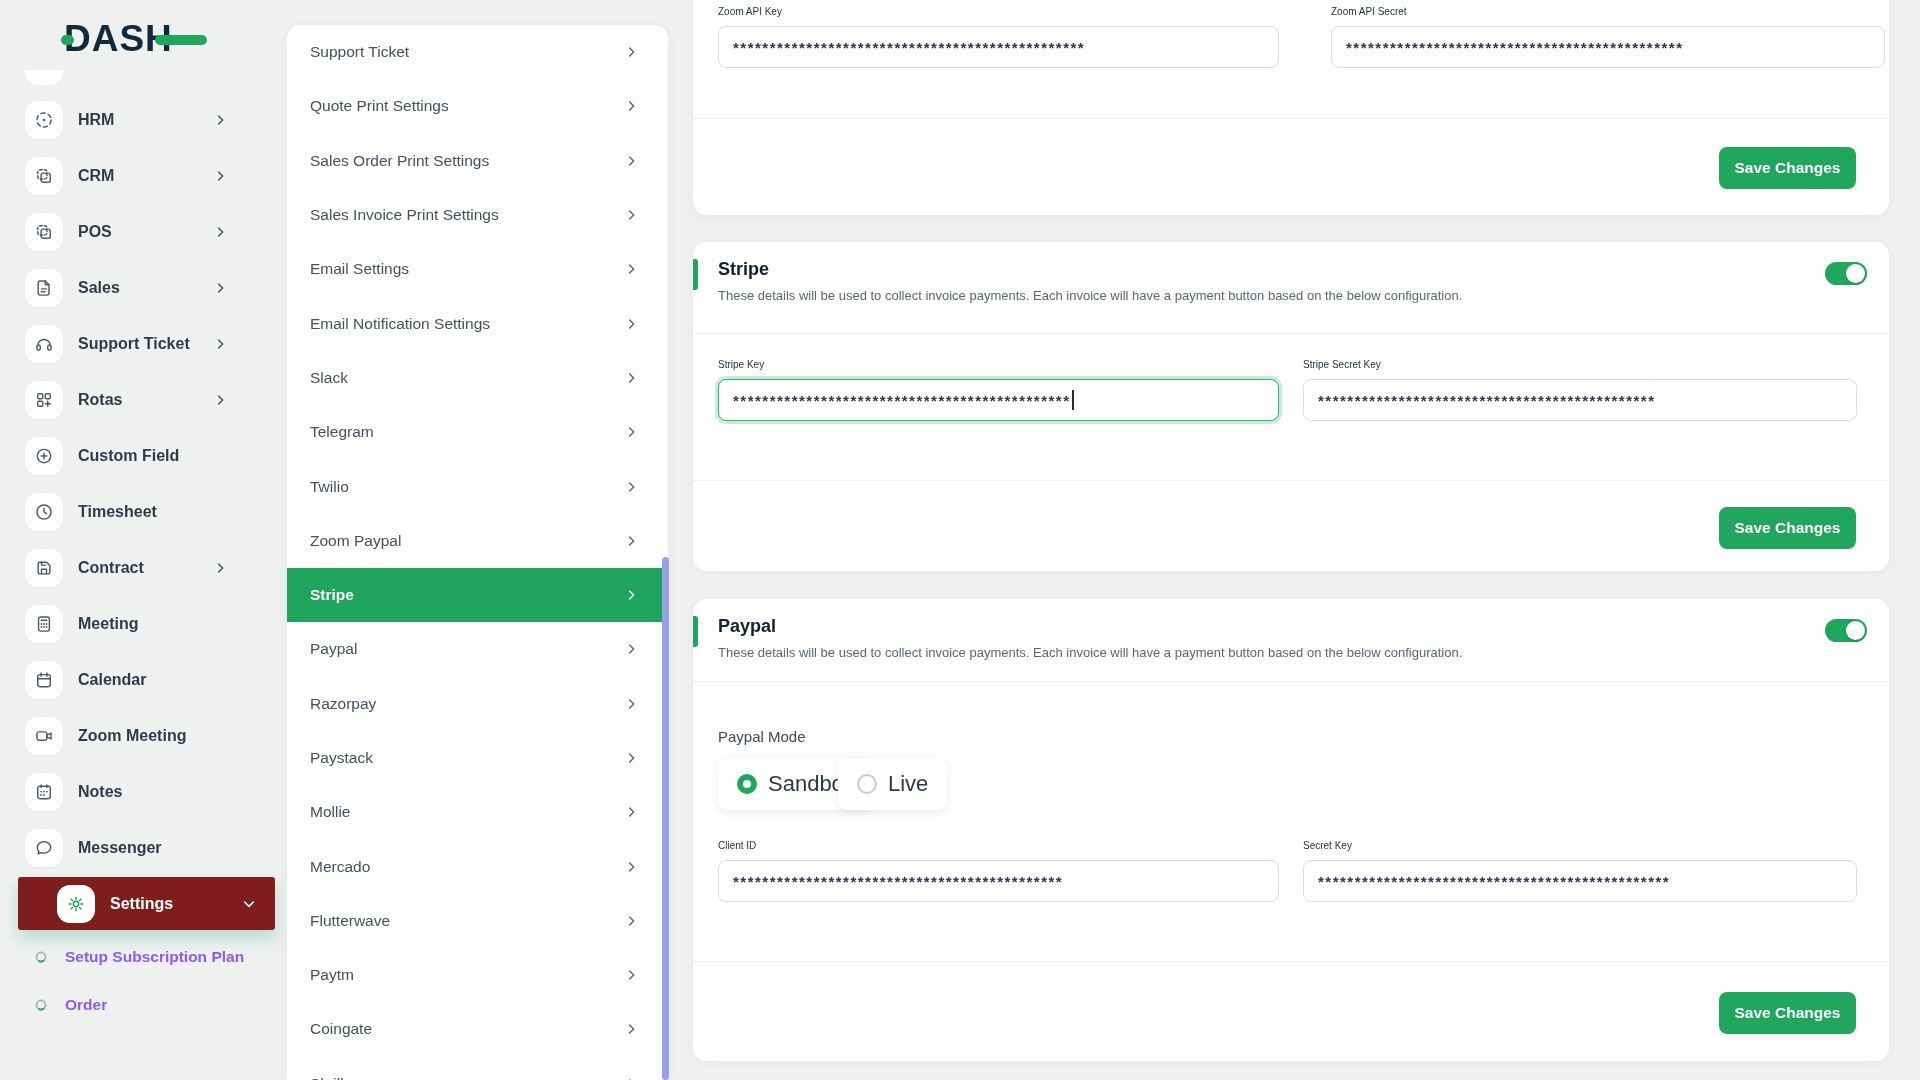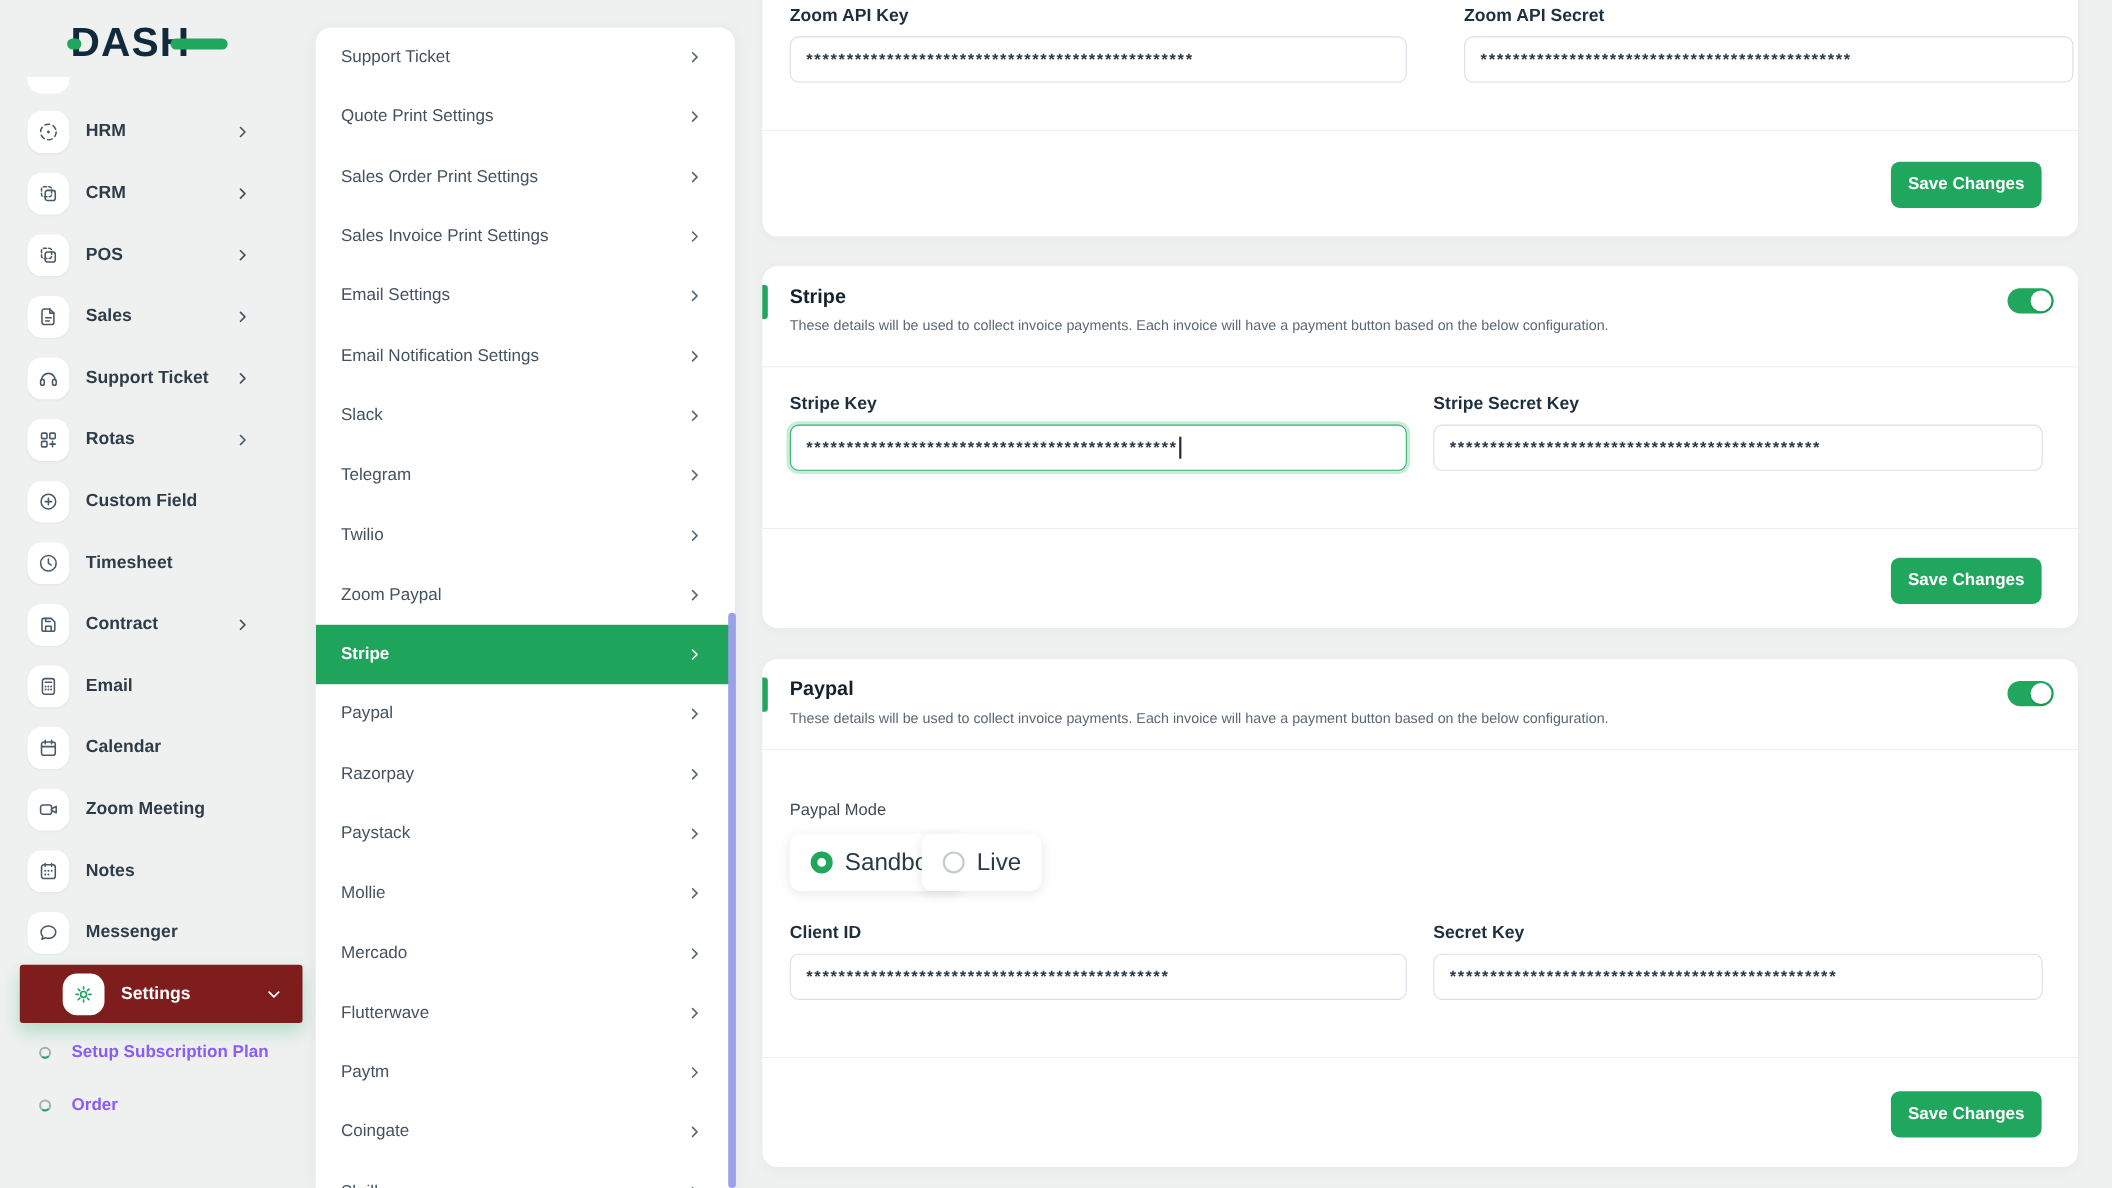--- a/index.html
+++ b/index.html
@@ -43,21 +43,21 @@
   #card-zoom{top:-36px;height:251px;}
   #card-stripe{top:242px;height:329px;}
   #card-paypal{top:599px;height:462px;}
   .accent-bar{position:absolute;left:0;top:17px;width:5px;height:31px;background:#21a65d;border-radius:0 3px 3px 0;}
   .card-title{position:absolute;left:25px;top:17px;font-size:18px;font-weight:700;color:#14212e;}
   .card-desc{position:absolute;left:25px;top:46px;font-size:13px;color:#5a6876;}
   .divider{position:absolute;left:0;width:100%;height:1px;background:#edf0f2;}
   .toggle{position:absolute;right:22px;top:20px;width:42px;height:23px;background:#21a65d;border-radius:12px;cursor:pointer;}
   .toggle .knob{position:absolute;right:2px;top:2px;width:19px;height:19px;background:#fff;border-radius:50%;box-shadow:0 1px 2px rgba(0,0,0,.2);}
   .field{position:absolute;}
-  .field-label{font-size:16px;font-weight:700;color:#1d2f3f;margin-bottom:9px;}
+  .field-label{font-size:10px;font-weight:400;color:#1d2f3f;margin-bottom:9px;}
   .input{height:40px;border:1px solid #d9dee3;border-radius:8px;background:#fff;display:flex;align-items:center;padding:0 14px;overflow:hidden;cursor:text;}
   .mask{font-size:15px;font-weight:700;letter-spacing:1.5px;color:#2c3a48;white-space:nowrap;}
   .field.focused .input{border:1px solid #2eb56d;box-shadow:0 0 0 3px rgba(46,181,109,.25);}
   .caret{display:inline-block;width:2px;height:20px;background:#2a2a2a;margin-left:1px;vertical-align:middle;}
   .save-btn{position:absolute;right:33px;width:137px;height:42px;background:#21a65d;border:none;border-radius:8px;color:#fff;font-size:15.5px;font-weight:600;font-family:"Liberation Sans",sans-serif;cursor:pointer;}
   .mode-label{font-size:15px;font-weight:500;color:#3c4a57;}
   .radio-box{position:absolute;height:52px;background:#fff;border-radius:10px;box-shadow:0 2px 10px rgba(30,50,70,.10);display:flex;align-items:center;padding:0 19px;box-sizing:border-box;cursor:pointer;}
   .radio-circle{width:20px;height:20px;border-radius:50%;box-sizing:border-box;background:#fff;flex:0 0 20px;}
   .radio-circle.on{border:6px solid #21a65d;}
   .radio-circle.off{border:2px solid #c4ccd3;}
@@ -209,21 +209,21 @@
   </div>
 
   <div class="side-item">
     <span class="icon-box">
             <svg width="20" height="20" viewBox="0 0 24 24" fill="none" stroke="#4a5a68" stroke-width="1.7" stroke-linecap="round" stroke-linejoin="round">
               <rect x="5.5" y="3.5" width="13" height="17" rx="2.5"></rect>
               <path d="M8.5 7.5h7"></path>
               <path stroke-width="2.2" d="M9 12h.01M12 12h.01M15 12h.01M9 15.5h.01M12 15.5h.01M15 15.5h.01"></path>
             </svg>
           </span>
-    <span class="side-label">Email</span>
+    <span class="side-label">Meeting</span>
 
   </div>
 
   <div class="side-item">
     <span class="icon-box">
             <svg width="20" height="20" viewBox="0 0 24 24" fill="none" stroke="#4a5a68" stroke-width="1.7" stroke-linecap="round" stroke-linejoin="round">
               <rect x="4.5" y="5.5" width="15" height="14.5" rx="2.5"></rect>
               <path d="M8.5 3.5v4M15.5 3.5v4M4.5 10.5h15"></path>
             </svg>
           </span>

